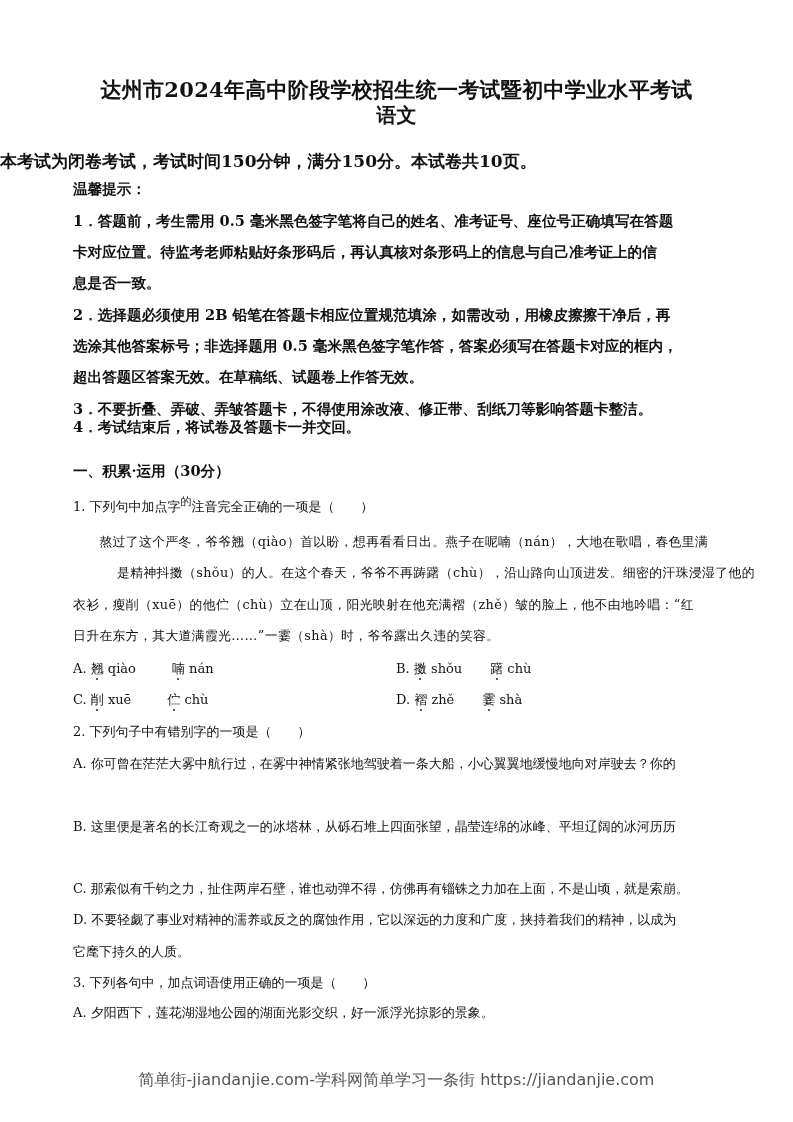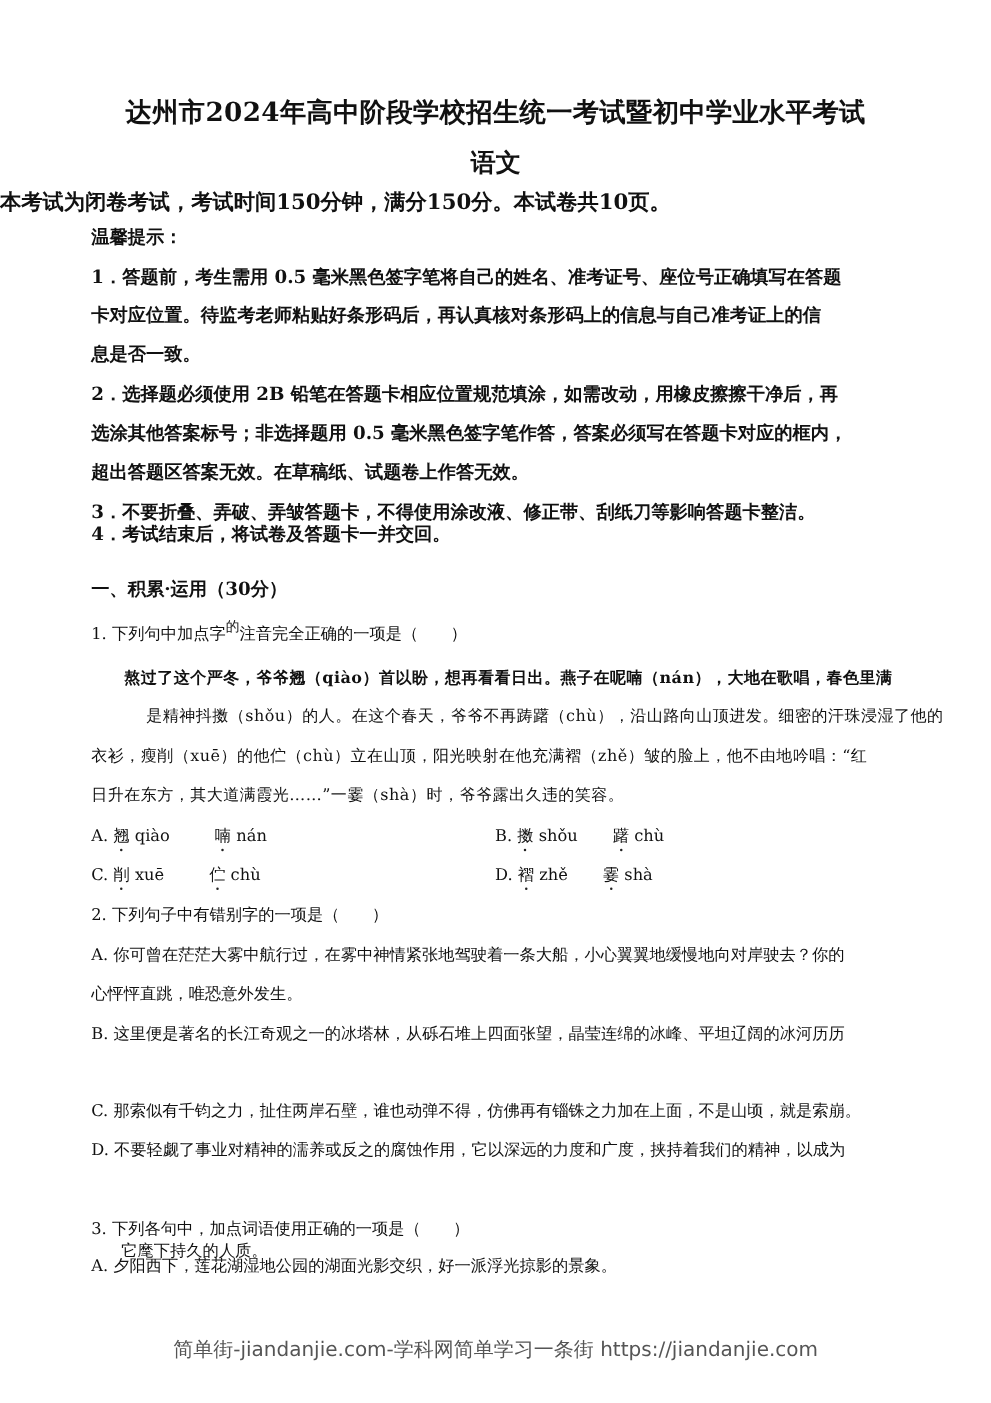--- a/index.html
+++ b/index.html
@@ -2,21 +2,21 @@
 <html><head>
 <meta charset="utf-8">
 <style>
   html, body { margin: 0; padding: 0; background: #ffffff; }
   body { width: 793px; height: 1122px; position: relative; overflow: hidden;
          font-family: "DejaVu Serif", "Liberation Serif", serif; color: #111; }
   .page { position: absolute; left: 0; top: 0; width: 793px; height: 1122px; }
   .line { position: absolute; left: 73px; width: 650px; white-space: nowrap; }
   .title { position: absolute; left: 0; width: 793px; text-align: center; font-weight: bold; }
   .t1 { top: 76px; font-size: 21px; letter-spacing: 0.3px; }
-  .t2 { top: 117px; font-size: 20px; }
+  .t2 { top: 102px; font-size: 20px; }
   .sub { position: absolute; left: 0; width: 793px; top: 150px; font-size: 17px; font-weight: bold; }
   .bold { font-weight: bold; font-size: 14.6px; }
   .norm { font-size: 13px; }
   .passage { font-size: 12.8px; letter-spacing: 0.4px; }
   .opt { position: absolute; font-size: 13px; white-space: nowrap; }
   .dot { position: relative; }
   .dot::after { content: ""; position: absolute; left: 50%; bottom: -4px; width: 2px; height: 2px; margin-left: -1px; background: #222; border-radius: 50%; }
   .sup { font-size: 11px; position: relative; top: -6px; }
   .footer { position: absolute; left: 0; width: 793px; top: 1070px; text-align: center;
             font-family: "DejaVu Sans", "Liberation Sans", sans-serif; font-size: 16px; color: #555; }
@@ -38,21 +38,21 @@
   <div class="line bold" style="top:337px;">选涂其他答案标号；非选择题用 0.5 毫米黑色签字笔作答，答案必须写在答题卡对应的框内，</div>
   <div class="line bold" style="top:368px;">超出答题区答案无效。在草稿纸、试题卷上作答无效。</div>
   <div class="line bold" style="top:400px;">3．不要折叠、弄破、弄皱答题卡，不得使用涂改液、修正带、刮纸刀等影响答题卡整洁。</div>
   <div class="line bold" style="top:418px;">4．考试结束后，将试卷及答题卡一并交回。</div>
 
   <div class="line bold" style="top:462px;">一、积累·运用（30分）</div>
 
   <div class="line norm" style="top:498px;">
     <span>1. 下列句中加点字</span><span class="sup">的</span><span class="dotted-phrase">注音完全正确</span><span>的一项是（　　）</span>
   </div>
-  <div class="line passage" style="top:534px;font-weight:bold;">　　熬过了这个严冬，爷爷翘（qiào）首以盼，想再看看日出。燕子在呢喃（nán），大地在歌唱，春色里满</div>
+  <div class="line passage" style="top:534px;">　　熬过了这个严冬，爷爷翘（qiào）首以盼，想再看看日出。燕子在呢喃（nán），大地在歌唱，春色里满</div>
   <div class="line passage" style="top:565px;margin-left:44px;">是精神抖擞（shǒu）的人。在这个春天，爷爷不再踌躇（chù），沿山路向山顶进发。细密的汗珠浸湿了他的</div>
   <div class="line passage" style="top:628px;">日升在东方，其大道满霞光……”一霎（shà）时，爷爷露出久违的笑容。</div>
   <div class="line passage" style="top:597px;">衣衫，瘦削（xuē）的他伫（chù）立在山顶，阳光映射在他充满褶（zhě）皱的脸上，他不由地吟唱：“红</div>
 
   <div class="opt" style="left:73px; top:660px;">
     <span>A.</span>&nbsp;<span class="dot">翘</span>&nbsp;<span>qiào</span><span style="display:inline-block;width:36px;"></span><span class="dot">喃</span>&nbsp;<span>nán</span>
   </div>
   <div class="opt" style="left:396px; top:660px;">
     <span>B.</span>&nbsp;<span class="dot">擞</span>&nbsp;<span>shǒu</span><span style="display:inline-block;width:28px;"></span><span class="dot">躇</span>&nbsp;<span>chù</span>
   </div>
@@ -60,25 +60,24 @@
     <span>C.</span>&nbsp;<span class="dot">削</span>&nbsp;<span>xuē</span><span style="display:inline-block;width:36px;"></span><span class="dot">伫</span>&nbsp;<span>chù</span>
   </div>
   <div class="opt" style="left:396px; top:691px;">
     <span>D.</span>&nbsp;<span class="dot">褶</span>&nbsp;<span>zhě</span><span style="display:inline-block;width:28px;"></span><span class="dot">霎</span>&nbsp;<span>shà</span>
   </div>
 
   <div class="line norm" style="top:723px;">
     <span>2. 下列句子中</span><span>有错别字</span><span>的一项是（　　）</span>
   </div>
   <div class="line norm" style="top:755px;">A. 你可曾在茫茫大雾中航行过，在雾中神情紧张地驾驶着一条大船，小心翼翼地缓慢地向对岸驶去？你的</div>
-  <div class="line norm" style="top:786px;">心怦怦直跳，唯恐意外发生。</div>
   <div class="line norm" style="top:818px;">B. 这里便是著名的长江奇观之一的冰塔林，从砾石堆上四面张望，晶莹连绵的冰峰、平坦辽阔的冰河历历</div>
   <div class="line norm" style="top:880px;">C. 那索似有千钧之力，扯住两岸石壁，谁也动弹不得，仿佛再有锱铢之力加在上面，不是山顷，就是索崩。</div>
   <div class="line norm" style="top:911px;">D. 不要轻觑了事业对精神的濡养或反之的腐蚀作用，它以深远的力度和广度，挟持着我们的精神，以成为</div>
-  <div class="line norm" style="top:992px;margin-left:24px;">它麾下持久的人质。</div>
+  <div class="line norm" style="top:943px;">它麾下持久的人质。</div>
 
   <div class="line norm" style="top:974px;">
     <span>3. 下列各句中，加点词语</span><span>使用正确</span><span>的一项是（　　）</span>
   </div>
   <div class="line norm" style="top:1004px;">
     <span>A. 夕阳西下，莲花湖湿地公园的湖面光影交织，好一派</span><span>浮光掠影</span><span>的景象。</span>
   </div>
 
   <div class="footer">简单街-jiandanjie.com-学科网简单学习一条街 https://jiandanjie.com</div>
 </div>

